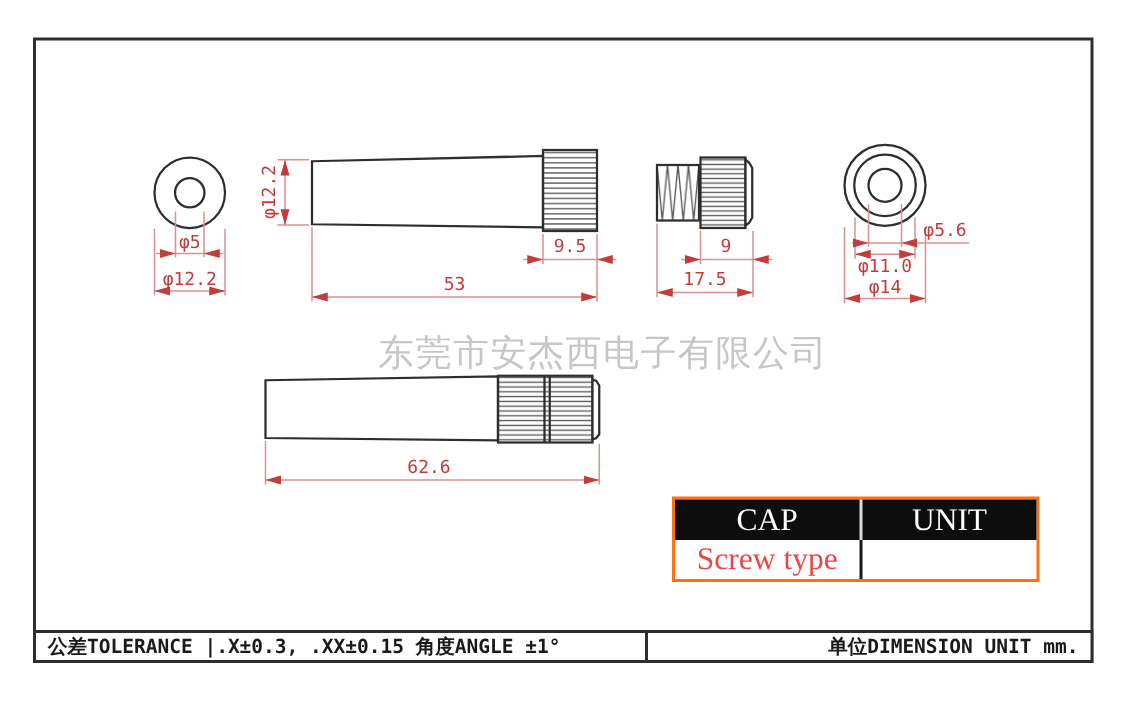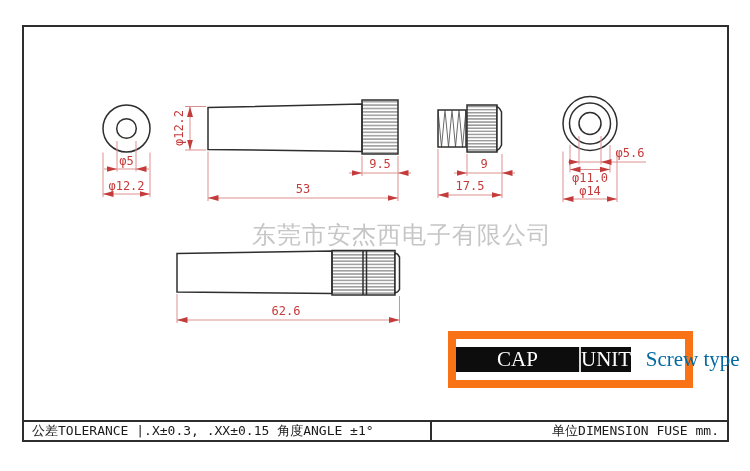--- a/index.html
+++ b/index.html
@@ -14,35 +14,35 @@
              color:var(--wm,#c6c6c6);font-family:"DejaVu Sans",sans-serif;}
   
   #dwg{position:absolute;left:0;top:0;}
   .ol{stroke:var(--outline,#3a3a3a);stroke-width:1.5;fill:#fff;}
   .olp{stroke:var(--outline,#3a3a3a);stroke-width:1.5;}
   .dl{stroke:var(--dimline,#dd8f8f);stroke-width:1;fill:none;}
   .dt{fill:var(--dimtext,#c43b3b);font-family:"DejaVu Sans Mono",monospace;
       font-size:12px;}
   
   #spec{position:absolute;left:448px;top:331px;width:245px;height:57px;
-        border:8px solid #f97316;box-sizing:border-box;display:flex;flex-direction:row;
-        font-family:"Liberation Serif","DejaVu Serif",serif;background:#fff;align-items:center;}
+        border:2px solid #f97316;box-sizing:border-box;display:flex;flex-direction:column;
+        font-family:"Liberation Serif","DejaVu Serif",serif;background:#fff;}
   #spec .trow{flex:1;display:flex;}
   #spec .hrow{background:var(--thbg,#0d0d0d);color:#fff;}
   #spec .cell{display:flex;align-items:center;justify-content:center;font-size:21px;}
   #spec .c1{width:123px;}
   #spec .c2{flex:1;}
   #spec .hrow .c1{border-right:2px solid #d9d9d9;}
   #spec .brow .c1{border-right:2px solid #1a1a1a;}
-  #spec .brow{color:#0369a1;border-radius:13px;}
+  #spec .brow{color:#ef4444;border-radius:13px;}
   
   #footer{position:absolute;left:22px;top:420px;width:707px;height:22px;
           border:2px solid var(--outline,#2e2e2e);box-sizing:border-box;display:flex;
           background:#fff;font-family:"DejaVu Sans Mono",monospace;
-          font-size:13px;color:#1a1a1a;}
+          font-size:13px;color:#1a1a1a;font-weight:bold;}
   #footer .fl{width:398px;display:flex;align-items:center;padding-left:8px;
               white-space:nowrap;overflow:hidden;}
   #footer .fr{flex:1;border-left:2px solid var(--outline,#2e2e2e);display:flex;
               align-items:center;justify-content:flex-end;padding-right:8px;
               white-space:nowrap;}
 </style>
 </head>
 <body>
 
 <div id="stage">
@@ -141,16 +141,16 @@
       <div class="cell c1">CAP</div>
       <div class="cell c2">UNIT</div>
     </div>
     <div class="trow brow">
       <div class="cell c1">Screw type</div>
     </div>
   </div>
 
   <div id="footer">
     <div class="fl">公差TOLERANCE |.X±0.3, .XX±0.15  角度ANGLE ±1°</div>
-    <div class="fr">单位DIMENSION FUSE mm.</div>
+    <div class="fr">单位DIMENSION UNIT mm.</div>
   </div>
 
 </div>
 
 </body></html>

